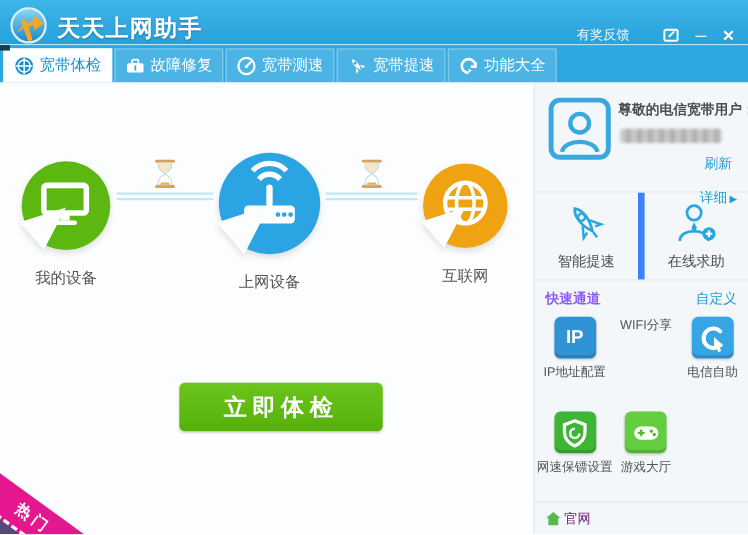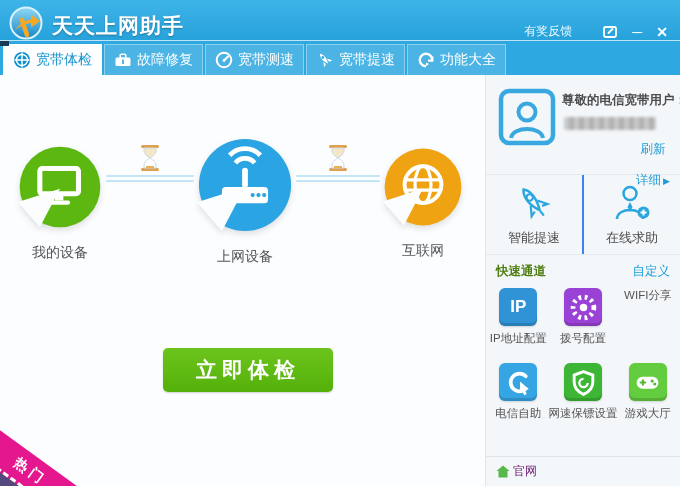--- a/index.html
+++ b/index.html
@@ -35,21 +35,21 @@
   .sidebar { flex:1; border-left:1px solid #e2e7ea; background:#f3f7fa; position:relative; }
 
   
   .node { position:absolute; display:flex; flex-direction:column; align-items:center; }
   .node svg { filter:drop-shadow(0 3px 3px rgba(0,0,0,.12)); }
   .node-label { font-size:14px; color:#555; margin-top:15px; }
   .connector { position:absolute; }
   .conn-line { height:2px; background:#c3e5f6; margin:3px 0; border-radius:1px; }
   .hourglass { position:absolute; left:50%; top:-27px; transform:translateX(-50%); }
 
-  .check-button { position:absolute; left:163px; top:273px; width:170px; height:44px;
+  .check-button { position:absolute; left:163px; top:273px; width:185px; height:44px;
                   background:linear-gradient(#6cc41c,#54b10a); color:#fff; font-size:21px;
                   font-weight:bold; border:none; border-radius:5px; letter-spacing:5px;
                   cursor:pointer; font-family:inherit; box-shadow:0 1px 2px rgba(0,0,0,.18); }
 
   
   .ribbon { position:absolute; left:0; bottom:0; width:84px; height:66px; overflow:hidden; }
   .ribbon-tri { position:absolute; left:0; top:0; width:100%; height:100%;
                 background:#56497e; clip-path:polygon(0 26%, 90% 100%, 0 100%); }
   .ribbon-fold { position:absolute; left:-14px; top:0; width:132px; height:34px;
                  background:#e5178e; transform:rotate(36deg); transform-origin:0 0;
@@ -66,29 +66,29 @@
                   border-radius:2px; filter:blur(1.6px);
                   background:repeating-linear-gradient(90deg,#c8c8c8 0 5px,#b0b0b0 5px 10px); }
   .user-links { position:absolute; right:10px; top:66px; display:flex; gap:14px;
                 font-size:12.5px; color:#1e9cd7; align-items:center;flex-direction:column; }
   .user-links .lk { cursor:pointer; display:flex; align-items:center; gap:2px; }
   .detail-arrow { font-size:9px; }
 
   .action-row { height:80px; display:flex; border-bottom:1px solid #e4e9ec; }
   .action { flex:1; display:flex; flex-direction:column; align-items:center;
             justify-content:center; gap:5px; cursor:pointer; }
-  .action + .action { border-left:2px solid #3b82f6; }
+  .action + .action { border-left:6px solid #3b82f6; }
   .action-label { font-size:13px; color:#4c4c4c; }
 
   .quick-header { display:flex; justify-content:space-between; align-items:center;
                   padding:8px 10px 4px; }
-  .quick-title { font-size:12.5px; color:#4d7c0f; font-weight:bold; }
+  .quick-title { font-size:12.5px; color:#8b5cf6; font-weight:bold; }
   .customize { font-size:12.5px; color:#1e9cd7; cursor:pointer; }
 
-  .quick-grid { display:grid; grid-template-columns:repeat(3,1fr); row-gap:17px;
+  .quick-grid { display:grid; grid-template-columns:repeat(3,1fr); row-gap:28px;
                 padding:4px 2px; }
   .quick-item { display:flex; flex-direction:column; align-items:center; gap:5px; cursor:pointer; }
   .quick-icon { width:38px; height:38px; border-radius:6px; display:flex; align-items:center;
                 justify-content:center; color:#fff; font-weight:bold;
                 box-shadow:inset 0 -3px rgba(0,0,0,.14), 0 1px 2px rgba(0,0,0,.15); }
   .badge-ip { font-size:17px; letter-spacing:0; }
   .badge-wifi { font-size:9px; letter-spacing:0; }
   .quick-label { font-size:11.5px; color:#555; white-space:nowrap; }
 
   .version-bar { position:absolute; left:0; right:0; bottom:0; height:30px;
@@ -310,29 +310,20 @@
 
       <div class="quick-grid">
 
         <div class="quick-item">
           <div class="quick-icon badge-ip" style="background: rgb(48, 147, 214);">
             <span>IP</span>
           </div>
           <div class="quick-label">IP地址配置</div>
         </div>
 
-        <div class="quick-item">
-          <div class="quick-icon" style="background: rgb(154, 65, 214);">
-            <svg width="27" height="27" viewBox="0 0 26 26">
-              <circle cx="13" cy="13" r="10" fill="none" stroke="#fff" stroke-width="4.6" stroke-dasharray="2.6 3.4"></circle>
-              <circle cx="13" cy="13" r="3.6" fill="#fff"></circle>
-            </svg>
-          </div>
-          <div class="quick-label">拨号配置</div>
-        </div>
 
         <div class="quick-item">
           <div class="quick-label">WIFI分享</div>
         </div>
 
         <div class="quick-item">
           <div class="quick-icon" style="background: rgb(54, 165, 228);">
             <svg width="27" height="27" viewBox="0 0 26 26">
               <path d="M20,7 A8.5,8.5 0 1 0 20,19" fill="none" stroke="#fff" stroke-width="3.6" stroke-linecap="round"></path>
               <path d="M14.5,12 L23,19.5 L18.8,19.8 L21,24 L18.4,25.2 L16.4,20.9 L14.5,22.5 Z" fill="#fff"></path>

